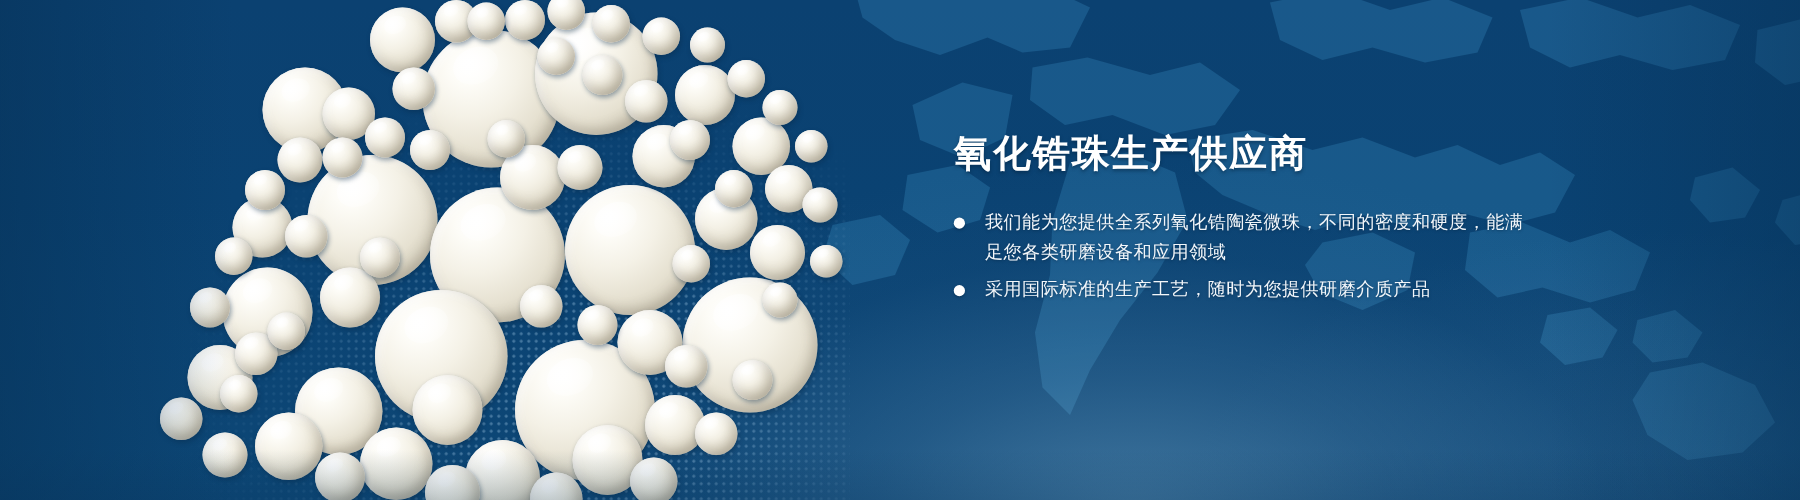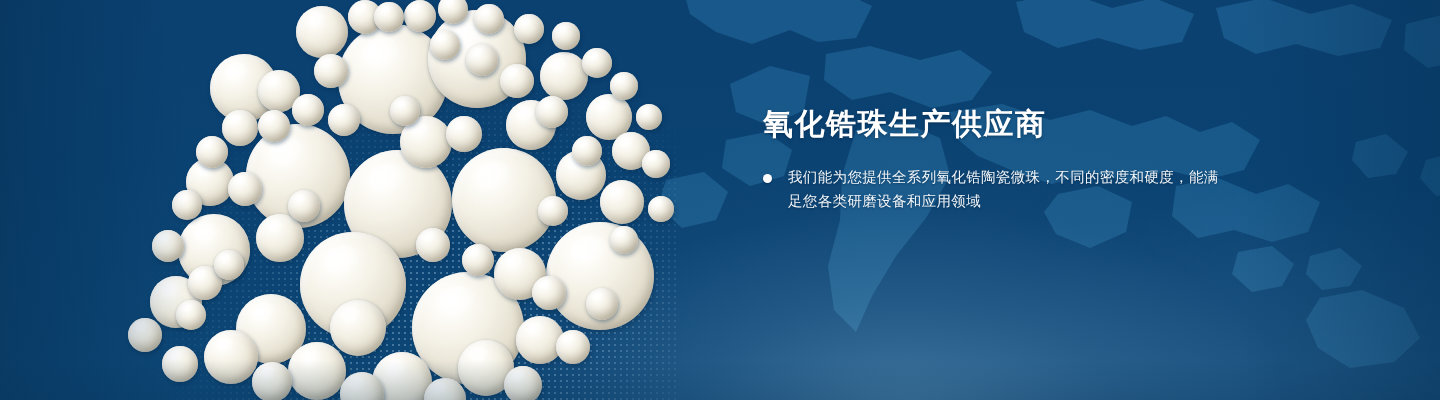--- a/index.html
+++ b/index.html
@@ -123,21 +123,20 @@
     font-size: 30px;
     font-weight: 700;
     letter-spacing: 1.5px;
     line-height: 40px;
     text-shadow: 0 1px 3px rgba(4,34,62,0.55);
   }
   .bullets {
     list-style: none;
     margin: 22px 0 0 0;
     padding: 0;
-    font-family: Liberation Mono, monospace;
   }
   .bullet {
     position: relative;
     padding-left: 25px;
     margin-bottom: 6px;
     color: #f2f6fa;
     font-size: 14.5px;
     line-height: 24px;
     letter-spacing: 0.35px;
     text-shadow: 0 1px 2px rgba(4,34,62,0.5);
@@ -268,16 +267,20 @@
 
   <div class="bg-vignette"></div>
 
   <div class="copy">
     <h1 class="headline">氧化锆珠生产供应商</h1>
     <ul class="bullets">
       <li class="bullet">
         <span class="dot"></span>
         <span>我们能为您提供全系列氧化锆陶瓷微珠，不同的密度和硬度，能满足您各类研磨设备和应用领域</span>
       </li>
+      <li class="bullet">
+        <span class="dot"></span>
+        <span>采用国际标准的生产工艺，随时为您提供研磨介质产品</span>
+      </li>
     </ul>
   </div>
 
 </div>
 
 </body></html>

